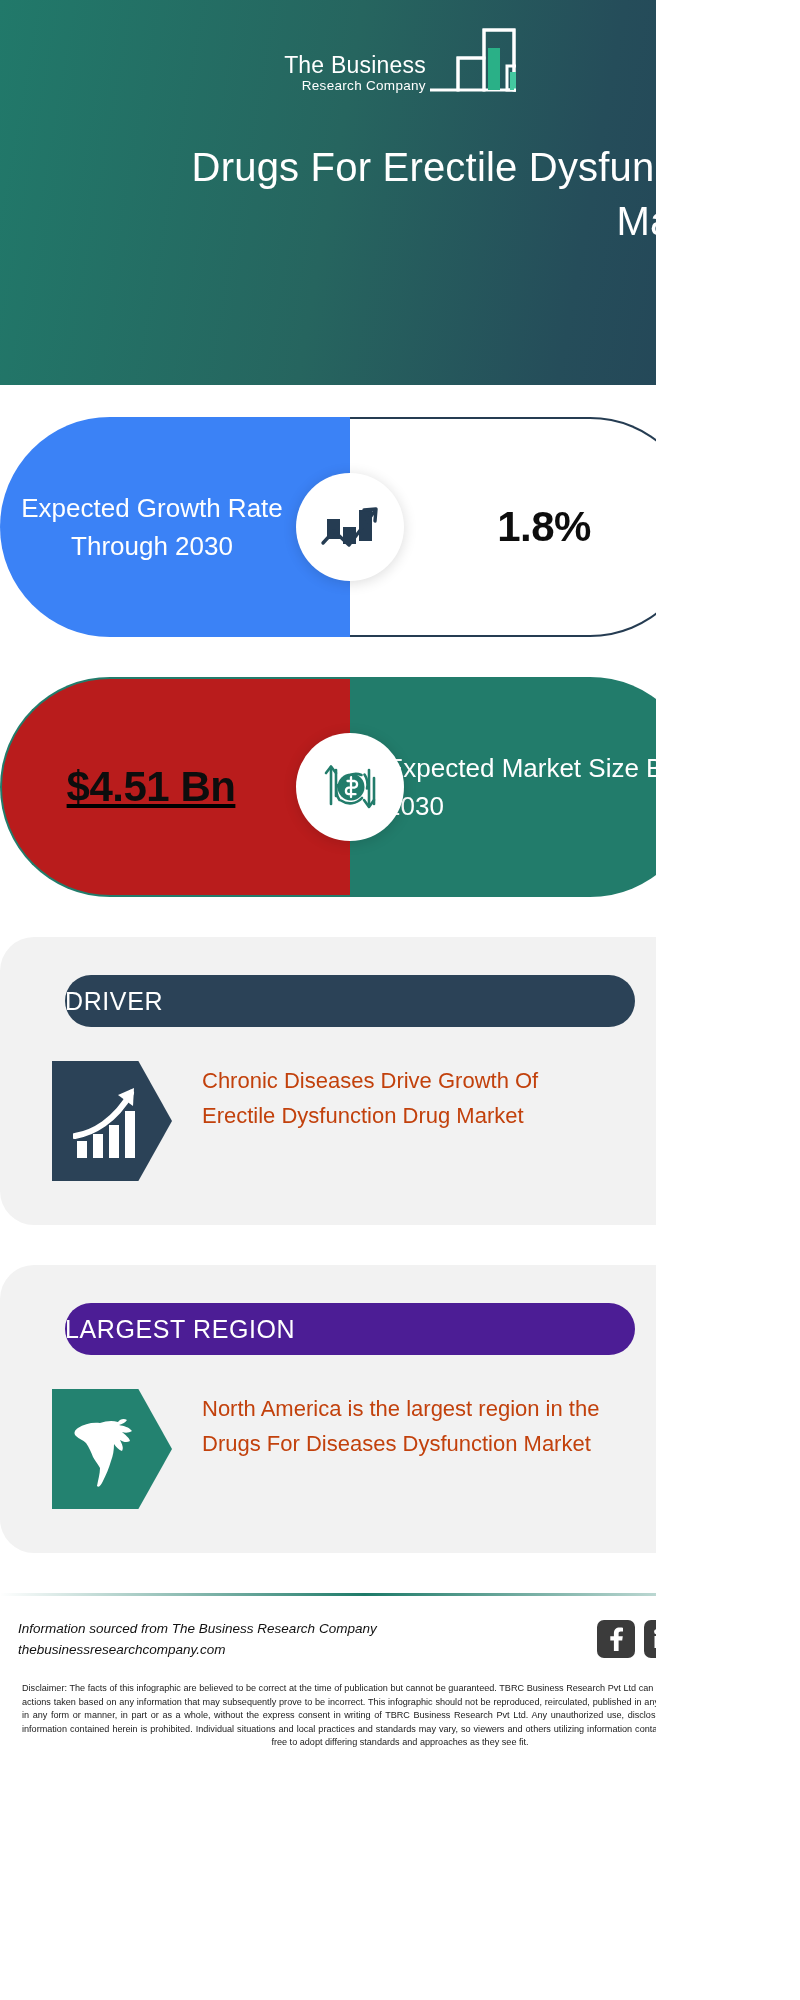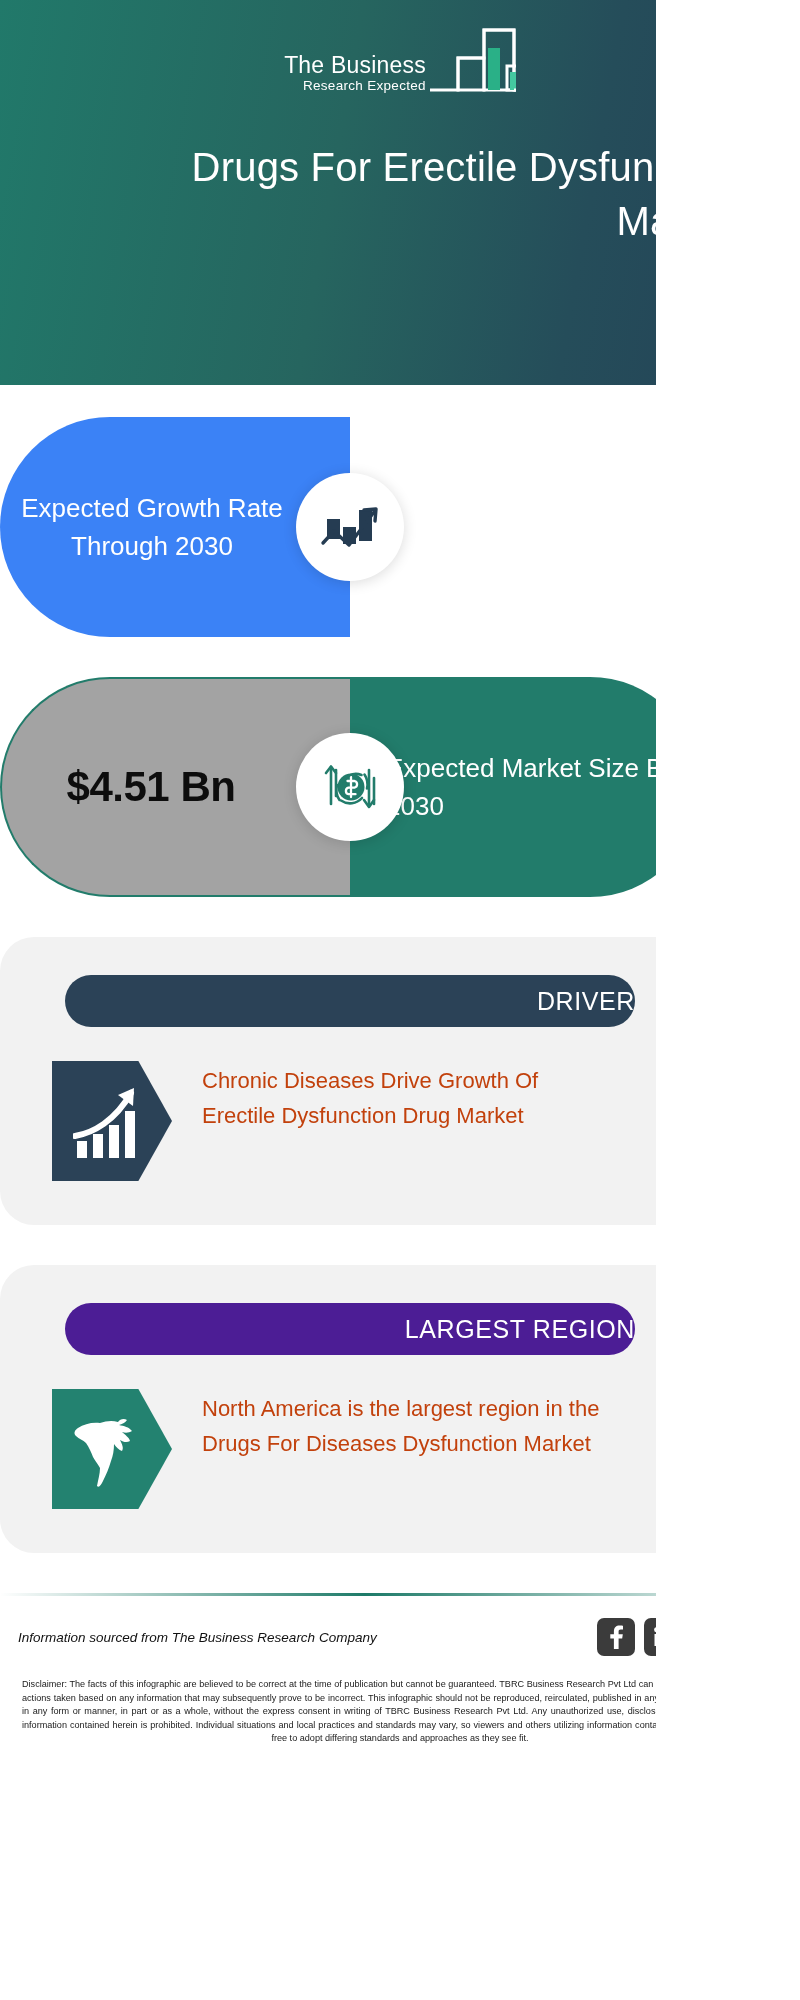--- a/index.html
+++ b/index.html
@@ -121,21 +121,22 @@
     text-align: center;
     padding-left: 40px;
   }
 
   
   .c2-left {
     justify-content: flex-start;
     border: 2.5px solid #227c6b;
     border-right: none;
     border-radius: 110px 0 0 110px;
-    background: #a3a3a3;
+    background: #b91c1c;
+    text-decoration: underline;
   }
   .c2-left .value {
     color: #0d0d0d;
     font-size: 42px;
     font-weight: 700;
     line-height: 50px;
     width: 100%;
     text-align: center;
     padding-right: 50px;
     letter-spacing: -0.5px;
@@ -179,21 +180,21 @@
     border-radius: 34px;
     padding: 38px 0 44px 0;
   }
   .pill {
     width: 570px;
     margin: 0 auto;
     height: 52px;
     border-radius: 26px;
     display: flex;
     align-items: center;
-    justify-content: flex-end;
+    justify-content: flex-start;
     color: #ffffff;
     font-size: 25px;
     letter-spacing: 0.6px;
   }
   .pill-driver { background: #2b4257; }
   .pill-region { background: #4c1d95; }
 
   .panel-body {
     display: flex;
     align-items: flex-start;
@@ -265,21 +266,21 @@
 </head>
 <body>
 
 <div class="page">
 
   <div class="header">
     <div class="logo-wrap">
       <div class="logo-inner">
         <div class="logo-text">
           <div class="logo-line1">The Business</div>
-          <div class="logo-line2">Research Expected</div>
+          <div class="logo-line2">Research Company</div>
         </div>
         <div class="logo-mark">
           <svg width="88" height="78" viewBox="0 0 88 78">
             <path d="M2 68 H30 V36 H56 V8 H86 V68 H112" fill="none" stroke="#ffffff" stroke-width="3"></path>
             <rect x="30" y="36" width="26" height="32" fill="none" stroke="#ffffff" stroke-width="3"></rect>
             <rect x="56" y="8" width="30" height="60" fill="none" stroke="#ffffff" stroke-width="3"></rect>
             <rect x="60" y="26" width="12" height="42" fill="#2ab087"></rect>
             <rect x="79" y="44" width="22" height="24" fill="none" stroke="#ffffff" stroke-width="3"></rect>
             <rect x="82" y="50" width="7" height="18" fill="#44c9a0"></rect>
             <path d="M86 68 H116" fill="none" stroke="#ffffff" stroke-width="3"></path>
@@ -288,20 +289,23 @@
       </div>
     </div>
     <div class="header-title">Drugs For Erectile Dysfunction Market</div>
   </div>
 
   <div class="sp-32"></div>
 
   <div class="stat-card">
     <div class="stat-half c1-left">
       <div class="label">Expected Growth Rate Through 2030</div>
+    </div>
+    <div class="stat-half c1-right">
+      <div class="value">1.8%</div>
     </div>
     <div class="icon-bubble">
       <svg width="64" height="58" viewBox="0 0 64 58">
         <rect x="9" y="21" width="13" height="20" fill="#253c52"></rect>
         <rect x="25" y="29" width="13" height="17" fill="#253c52"></rect>
         <rect x="41" y="12" width="13" height="31" fill="#253c52"></rect>
         <path d="M5 45 L16 33 L31 47 L56 14" fill="none" stroke="#253c52" stroke-width="3.4" stroke-linejoin="round" stroke-linecap="round"></path>
         <path d="M46 12 L58 11 L57 23" fill="none" stroke="#253c52" stroke-width="3.4" stroke-linejoin="round" stroke-linecap="round"></path>
       </svg>
     </div>
@@ -378,20 +382,21 @@
     </div>
   </div>
 
   <div class="sp-40"></div>
 
   <div class="divider"></div>
 
   <div class="footer-row">
     <div class="footer-src">
       <div>Information sourced from The Business Research Company</div>
+      <div>thebusinessresearchcompany.com</div>
     </div>
     <div class="socials">
       <div class="soc">
         <svg width="22" height="24" viewBox="0 0 22 24">
           <path fill="#ffffff" d="M13.6 24 V13.6 h3.6 l0.6-4.3 h-4.2 V6.6 c0-1.2 0.4-2.1 2.2-2.1 h2.2 V0.7
             C17.5 0.6 16.1 0.5 14.6 0.5 c-3.4 0-5.7 2-5.7 5.7 v3.1 H5.3 v4.3 h3.6 V24 Z"></path>
         </svg>
       </div>
       <div class="soc">
         <svg width="24" height="24" viewBox="0 0 24 24">

